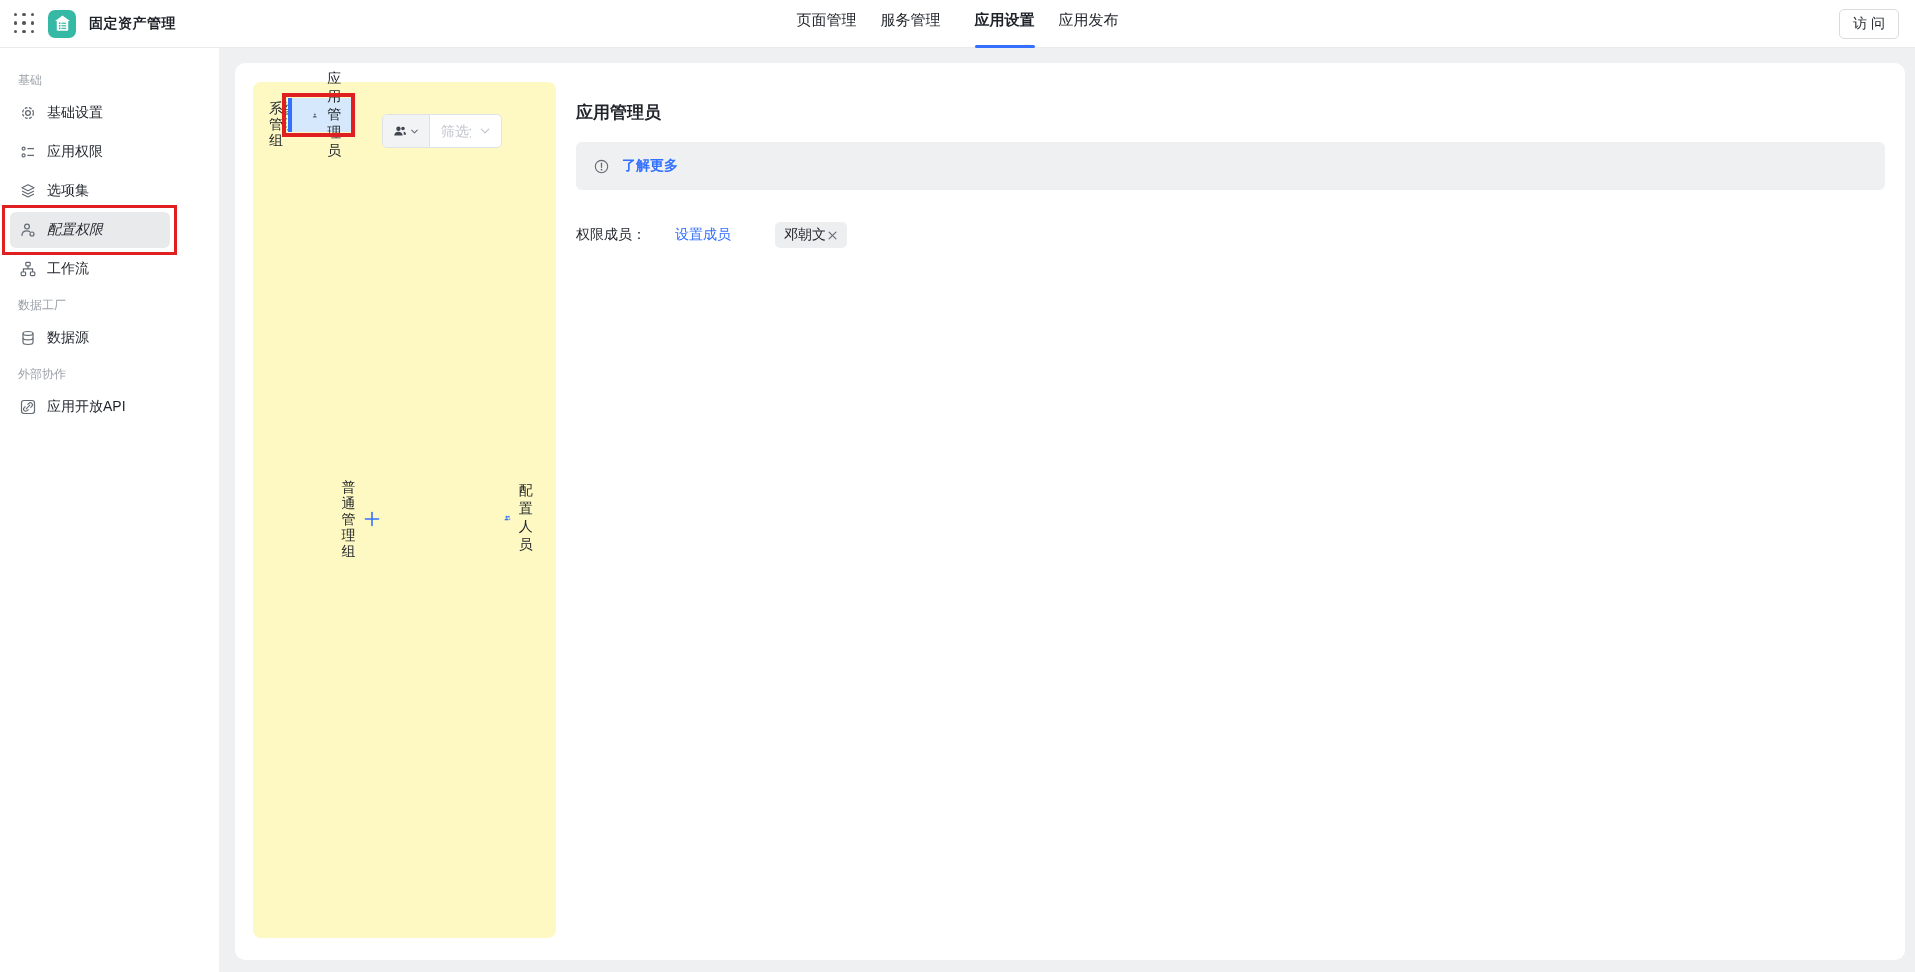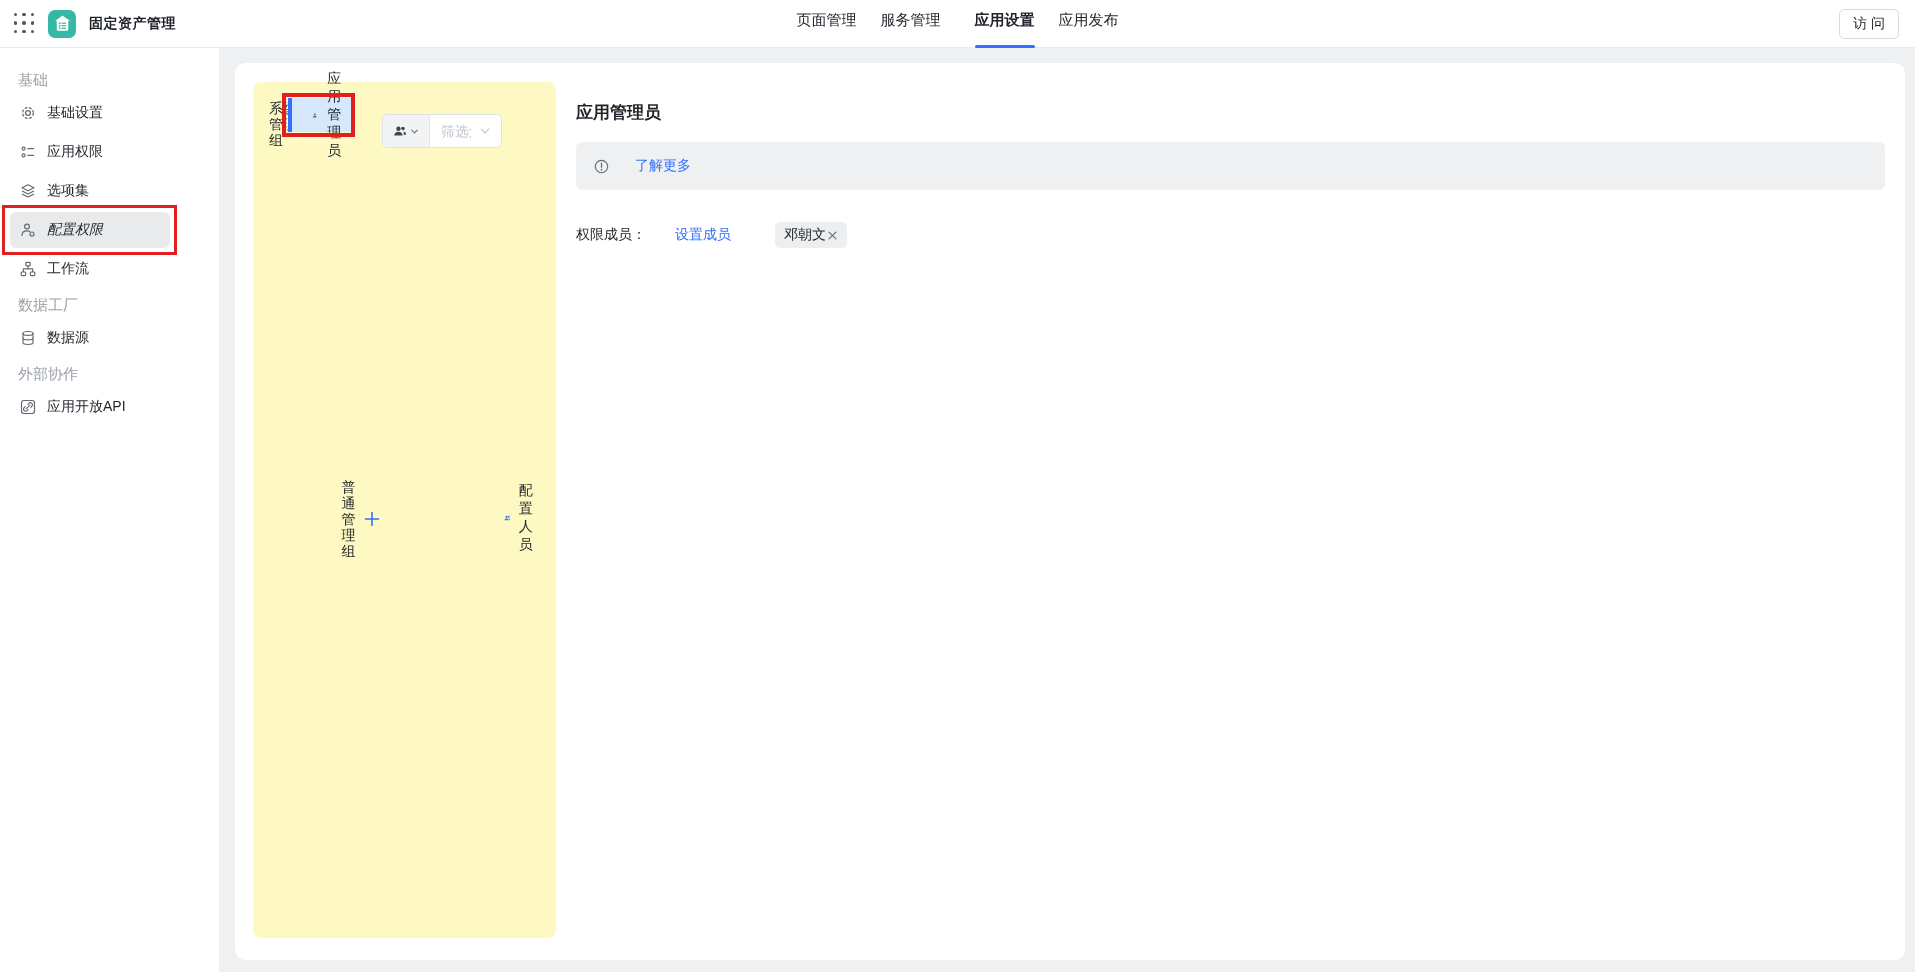--- a/index.html
+++ b/index.html
@@ -15,21 +15,21 @@
   .app-title { font-size:14px; font-weight:700; letter-spacing:.5px; }
   .tabs { position:absolute; left:50%; transform:translateX(-50%); height:48px; display:flex; gap:24px; }
   .tab { height:48px; display:flex; align-items:flex-start; padding-top:11px; font-size:15px; color:#1f2329; position:relative; cursor:pointer; }
   .tab.active { font-weight:700;margin-left:10px; }
   .tab.active::after { content:""; position:absolute; left:0; right:0; bottom:0; height:3px; border-radius:2px; background:#3370ff; }
   .visit-btn { margin-left:auto; margin-right:16px; height:30px; padding:0 13px; background:#fff; border:1px solid #d9dbde; border-radius:5px; font-size:14px; color:#1f2329; display:flex; align-items:center; cursor:pointer; }
 
   
   .body-row { display:flex; height:924px; }
   .sidebar { width:219px; background:#fff; padding-top:14px; flex-shrink:0; }
-  .section-label { font-size:15px; color:#9ca2a9; margin:10px 18px 7px 18px; line-height:16px; }
+  .section-label { font-size:12px; color:#9ca2a9; margin:10px 18px 7px 18px; line-height:16px; }
   .side-item { width:160px; height:36px; margin:3px 0 3px 10px; border-radius:6px; display:flex; align-items:center; gap:11px; padding-left:10px; font-size:14px; color:#1f2329; cursor:pointer; position:relative;text-align:center; }
   .side-item svg { flex-shrink:0; }
   .side-item.selected { background:#e8eaec;font-style:italic; }
   .annotation { position:absolute; border:3px solid #e02020; pointer-events:none; z-index:5; }
   .side-item .annotation { left:-8px; right:-7px; top:-7px; bottom:-7px; }
 
   .main-wrap { flex:1; padding:15px 10px 12px 16px; }
   .card { width:100%; height:100%; background:#fff; border-radius:10px; display:flex; padding:19px 20px 22px 18px; }
 
   
@@ -47,21 +47,21 @@
   .filter-input::placeholder { color:#c0c4cc; }
   .filter-caret { display:flex; align-items:center; padding-right:10px; cursor:pointer; }
   .staff-row { margin-top:16px; display:flex; align-items:center; gap:8px; padding-left:2px; font-size:14px; color:#1f2329; cursor:pointer; }
 
   
   .content { flex:1; padding-left:20px; }
   .content-title { font-size:17px; font-weight:700; color:#1f2329; margin-top:21px; line-height:20px; }
   .info-banner { margin-top:19px; height:48px; background:#eef0f1; border-radius:6px; display:flex; align-items:center; padding:0 18px; gap:7px; }
   .info-banner .txt { font-size:14px; color:#646a73; }
   .link { font-size:14px; color:#3370ff; cursor:pointer; }
-  .info-banner .link { margin-left:19px; white-space:nowrap; }
+  .info-banner .link { margin-left:6px; white-space:nowrap;font-weight:bold; }
   .members-row { margin-top:32px; display:flex; align-items:center; }
   .members-label { font-size:14px; color:#1f2329; }
   .members-row .link { margin-left:29px; }
   .member-tag { margin-left:44px; height:26px; background:#eceef0; border-radius:5px; display:flex; align-items:center; padding:0 9px; font-size:14px; color:#1f2329; gap:1px; }
   .tag-close { display:flex; align-items:center; cursor:pointer; }
 </style>
 </head>
 <body>
 
 <div class="header">

